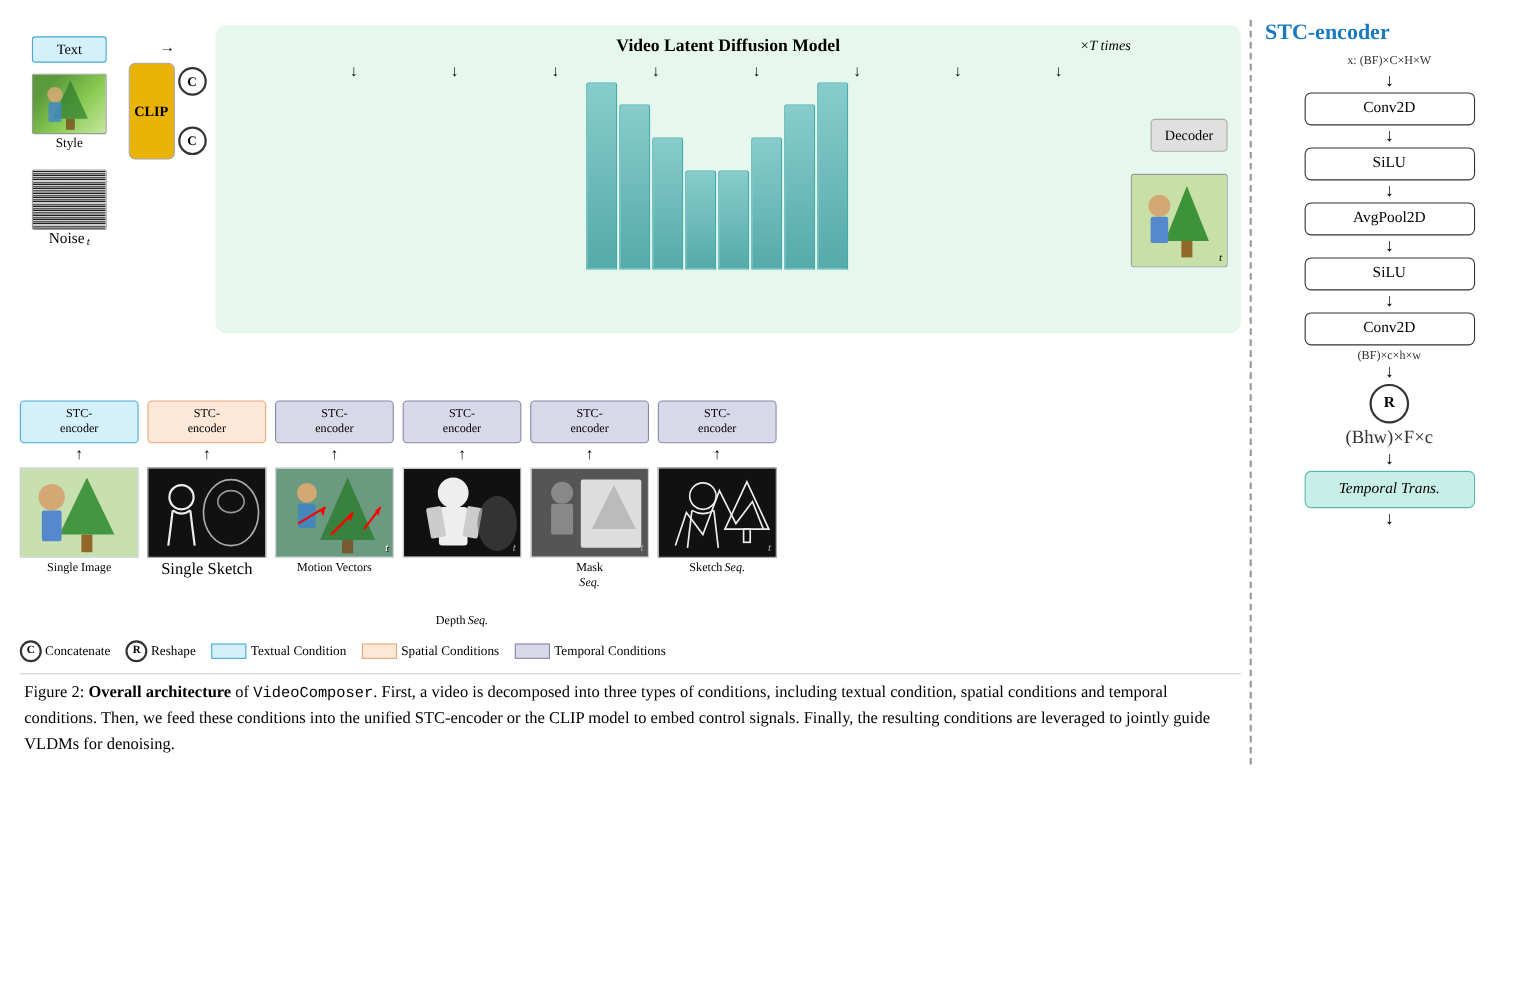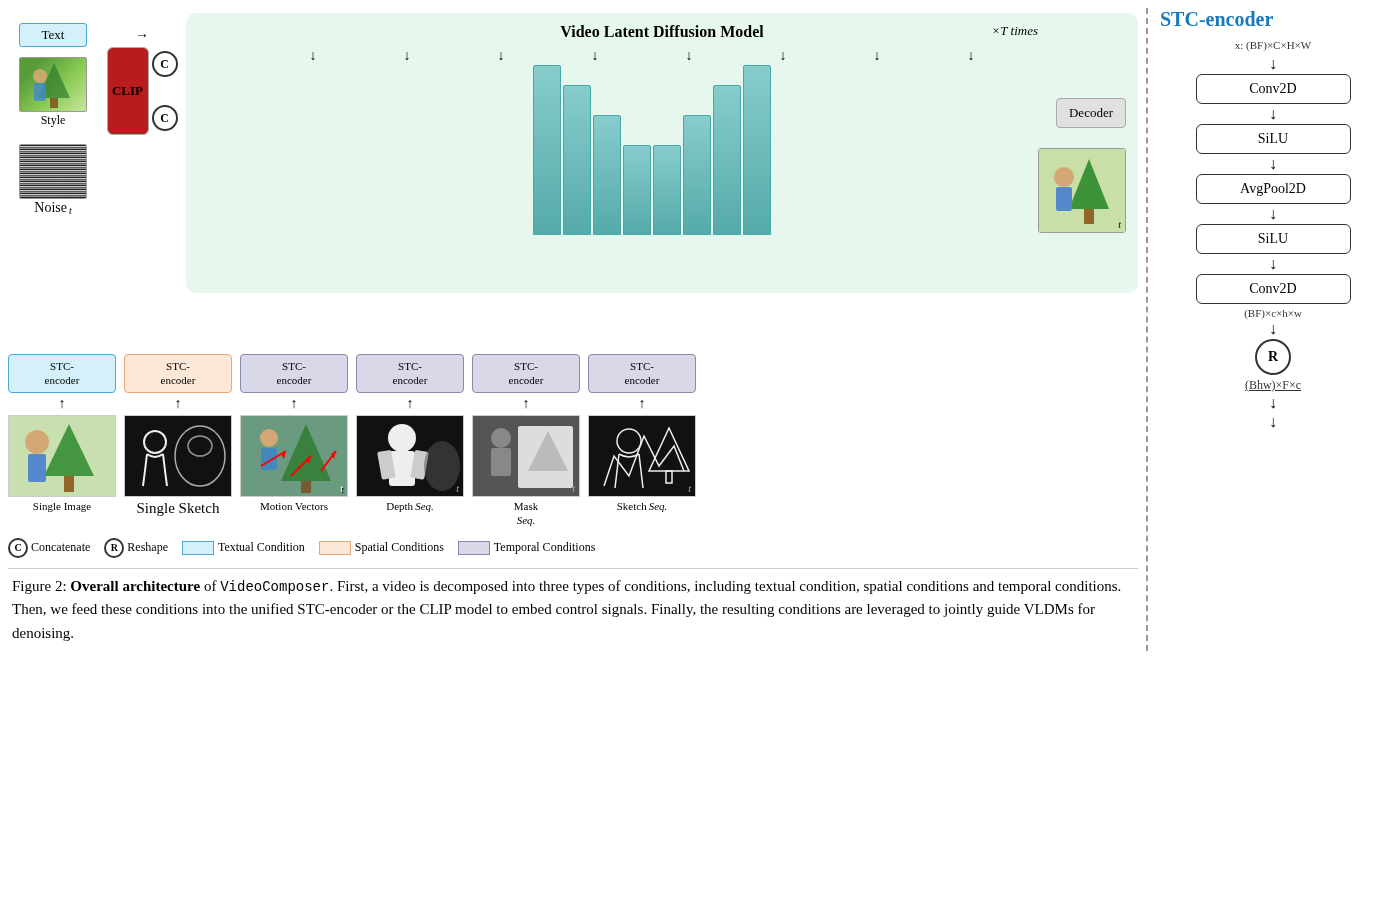--- a/index.html
+++ b/index.html
@@ -6,21 +6,21 @@
     body {
       font-family: 'Times New Roman', Times, serif;
       background: #fff;
       width: 1394px;
       min-height: 910px;
       overflow: hidden;
     }
     .main-container {
       display: flex;
       width: 1394px;
-      padding: 8px;
+      padding: 18px;
       gap: 8px;
     }
     .left-diagram {
       flex: 1;
       display: flex;
       flex-direction: column;
       gap: 6px;
     }
     .right-panel {
       width: 240px;
@@ -106,21 +106,21 @@
           </div>
         </div>
 
         <div style="display: flex; flex-direction: column; align-items: center; margin-top: 15px; gap: 0px; width: 80px; position: relative;">
 
           <div style="display: flex; align-items: center; height: 22px;">
             <span style="font-size: 14px;">→</span>
           </div>
 
           <div style="display: flex; flex-direction: row; align-items: center; gap: 3px; margin-top: 2px;">
-            <div style="border: 1.5px solid #aaa; background: #b91c1c; width: 42px; height: 88px; display: flex; align-items: center; justify-content: center; font-size: 13px; font-weight: bold; border-radius: 6px;">
+            <div style="border: 1.5px solid #aaa; background: #eab308; width: 42px; height: 88px; display: flex; align-items: center; justify-content: center; font-size: 13px; font-weight: bold; border-radius: 6px;">
               <span>CLIP</span>
             </div>
 
             <div style="display: flex; flex-direction: column; gap: 28px;">
               <div style="width: 26px; height: 26px; border-radius: 50%; border: 2px solid #333; display: flex; align-items: center; justify-content: center; font-size: 12px; font-weight: bold; background: #fff;">
                 <span>C</span>
               </div>
               <div style="width: 26px; height: 26px; border-radius: 50%; border: 2px solid #333; display: flex; align-items: center; justify-content: center; font-size: 12px; font-weight: bold; background: #fff;">
                 <span>C</span>
               </div>
@@ -245,21 +245,21 @@
 
               <ellipse cx="45" cy="22" rx="14" ry="14" fill="#eee"></ellipse>
               <rect x="32" y="35" width="26" height="35" fill="#eee" rx="3"></rect>
               <rect x="20" y="35" width="14" height="28" fill="#ccc" rx="2" transform="rotate(-10,27,35)"></rect>
               <rect x="58" y="35" width="14" height="28" fill="#ccc" rx="2" transform="rotate(10,65,35)"></rect>
 
               <ellipse cx="85" cy="50" rx="18" ry="25" fill="#555" opacity="0.5"></ellipse>
             </svg>
             <div style="position: absolute; bottom: 2px; right: 4px; font-size: 10px; font-style: italic; color: #aaa;">t</div>
           </div>
-          <div style="display: flex; align-items: center; gap: 2px;">
+          <div style="display: flex; align-items: center; gap: 2px; margin-top: 48px;">
             <span style="font-size: 11px;">Depth</span>
             <span style="font-size: 11px; font-style: italic;">Seq.</span>
           </div>
         </div>
 
         <div style="display: flex; flex-direction: column; align-items: center; gap: 3px;">
           <div style="border: 1.5px solid #8888aa; background: #d8d8e8; padding: 4px 6px; font-size: 11px; text-align: center; border-radius: 4px; width: 108px; line-height: 1.3;">STC-<br>encoder</div>
           <span style="font-size: 14px;">↑</span>
           <div style="width: 108px; height: 82px; border: 1px solid #ccc; overflow: hidden; position: relative;">
             <svg width="108" height="82" viewBox="0 0 108 82">
@@ -376,22 +376,25 @@
         </div>
 
         <span style="font-size: 11px; color: #333; margin-top: 2px;">(BF)×c×h×w</span>
 
         <span style="font-size: 16px;">↓</span>
 
         <div style="width: 36px; height: 36px; border-radius: 50%; border: 2px solid #333; display: flex; align-items: center; justify-content: center; font-size: 14px; font-weight: bold; background: #fff;">
           <span>R</span>
         </div>
 
-        <span style="font-size: 12px; color: #333; margin-top: 2px; text-decoration: underline;">(Bhw)×F×c</span>
-
-        <span style="font-size: 16px;">↓</span>
-
+        <span style="font-size: 17px; color: #333; margin-top: 2px;">(Bhw)×F×c</span>
+
+        <span style="font-size: 16px;">↓</span>
+
+        <div style="border: 1.5px solid #5bb8a8; border-radius: 6px; padding: 8px 14px; font-size: 14px; text-align: center; background: #c8eee8; width: 155px; font-style: italic;">
+          <span>Temporal Trans.</span>
+        </div>
 
         <span style="font-size: 16px;">↓</span>
       </div>
     </div>
   </div>
 </div>
 
 </body></html>

